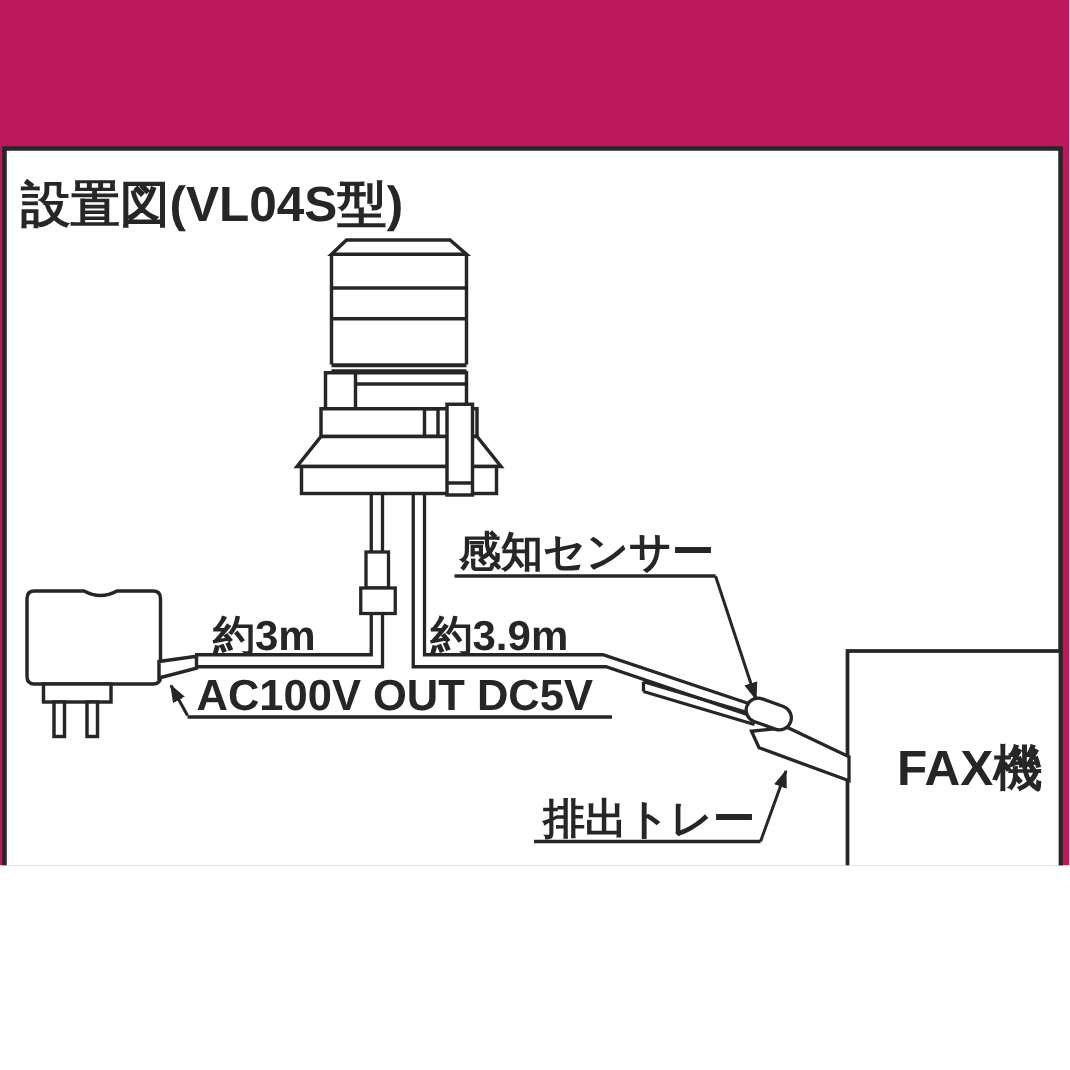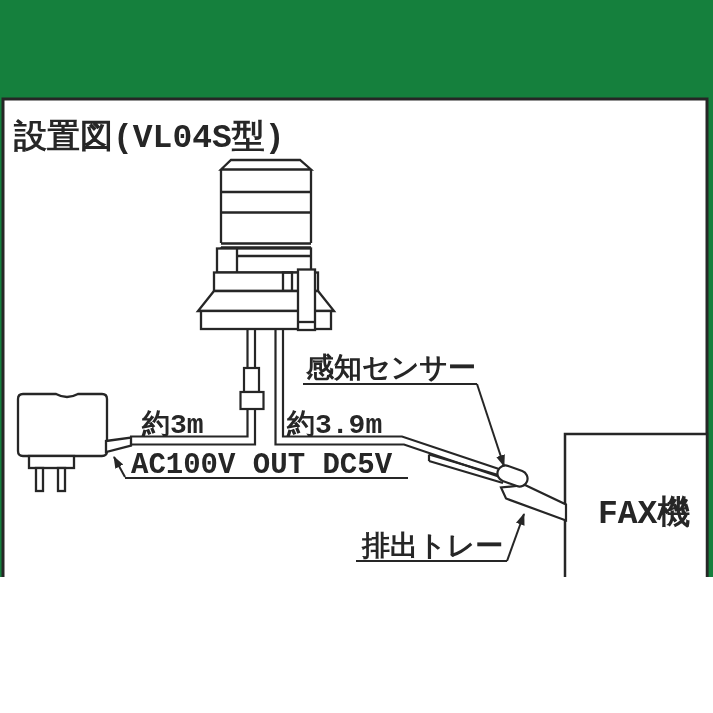--- a/index.html
+++ b/index.html
@@ -1,17 +1,17 @@
 <!DOCTYPE html>
 <html><head>
 <meta charset="utf-8">
 <style>
   html,body{margin:0;padding:0;background:#ffffff;}
-  #stage{position:relative;width:713px;height:577px;background:#15803d;overflow:hidden;
-         font-family:Liberation Mono, monospace;}
+  #stage{position:relative;width:713px;height:577px;background:#be185d;overflow:hidden;
+         font-family:Liberation Sans, sans-serif;}
   svg{position:absolute;left:0;top:0;}
   .lbl{font-weight:bold;fill:#262626;}
 </style>
 </head>
 <body>
 
 <div id="stage">
 <svg width="713" height="713" viewBox="0 0 713 713">
   <defs>
     <marker id="arrow" markerUnits="userSpaceOnUse" markerWidth="14" markerHeight="11" refX="11" refY="4.5" orient="auto">

